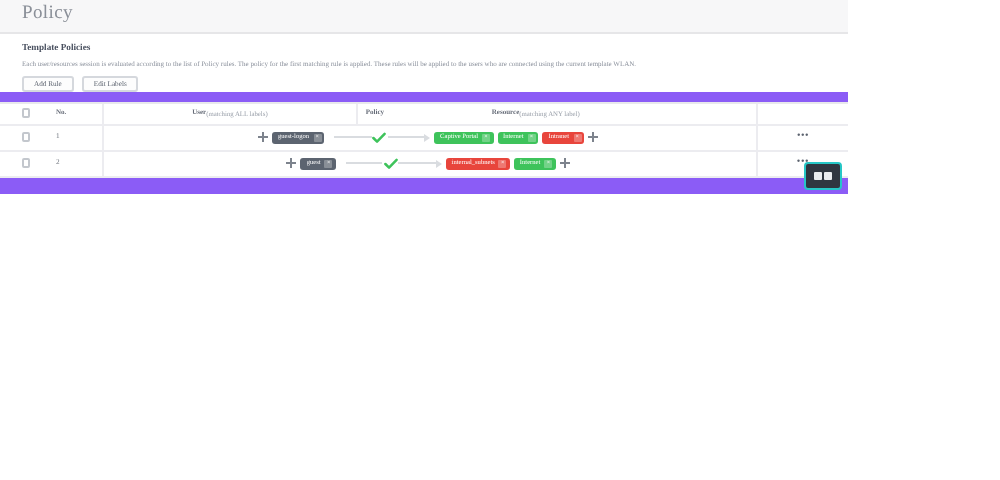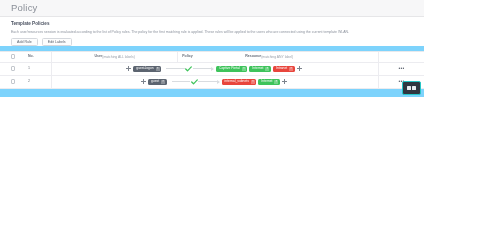--- a/index.html
+++ b/index.html
@@ -11,21 +11,22 @@
     height: 97px;
     overflow: hidden;
     background: #ffffff;
     font-family: "Liberation Sans", sans-serif;
     color: #2d3748;
   }
   .page {
     position: relative;
     width: 424px;
     height: 97px;
-    background: #7dd3fc;
+    background: #8b5cf6;
+    font-family: Liberation Serif, serif;
   }
 
   
   .page-header {
     height: 17px;
     background: #f7f7f8;
     border-bottom: 1px solid #e6e6e8;
     display: flex;
     align-items: center;
     padding: 0 0 0 11px;

